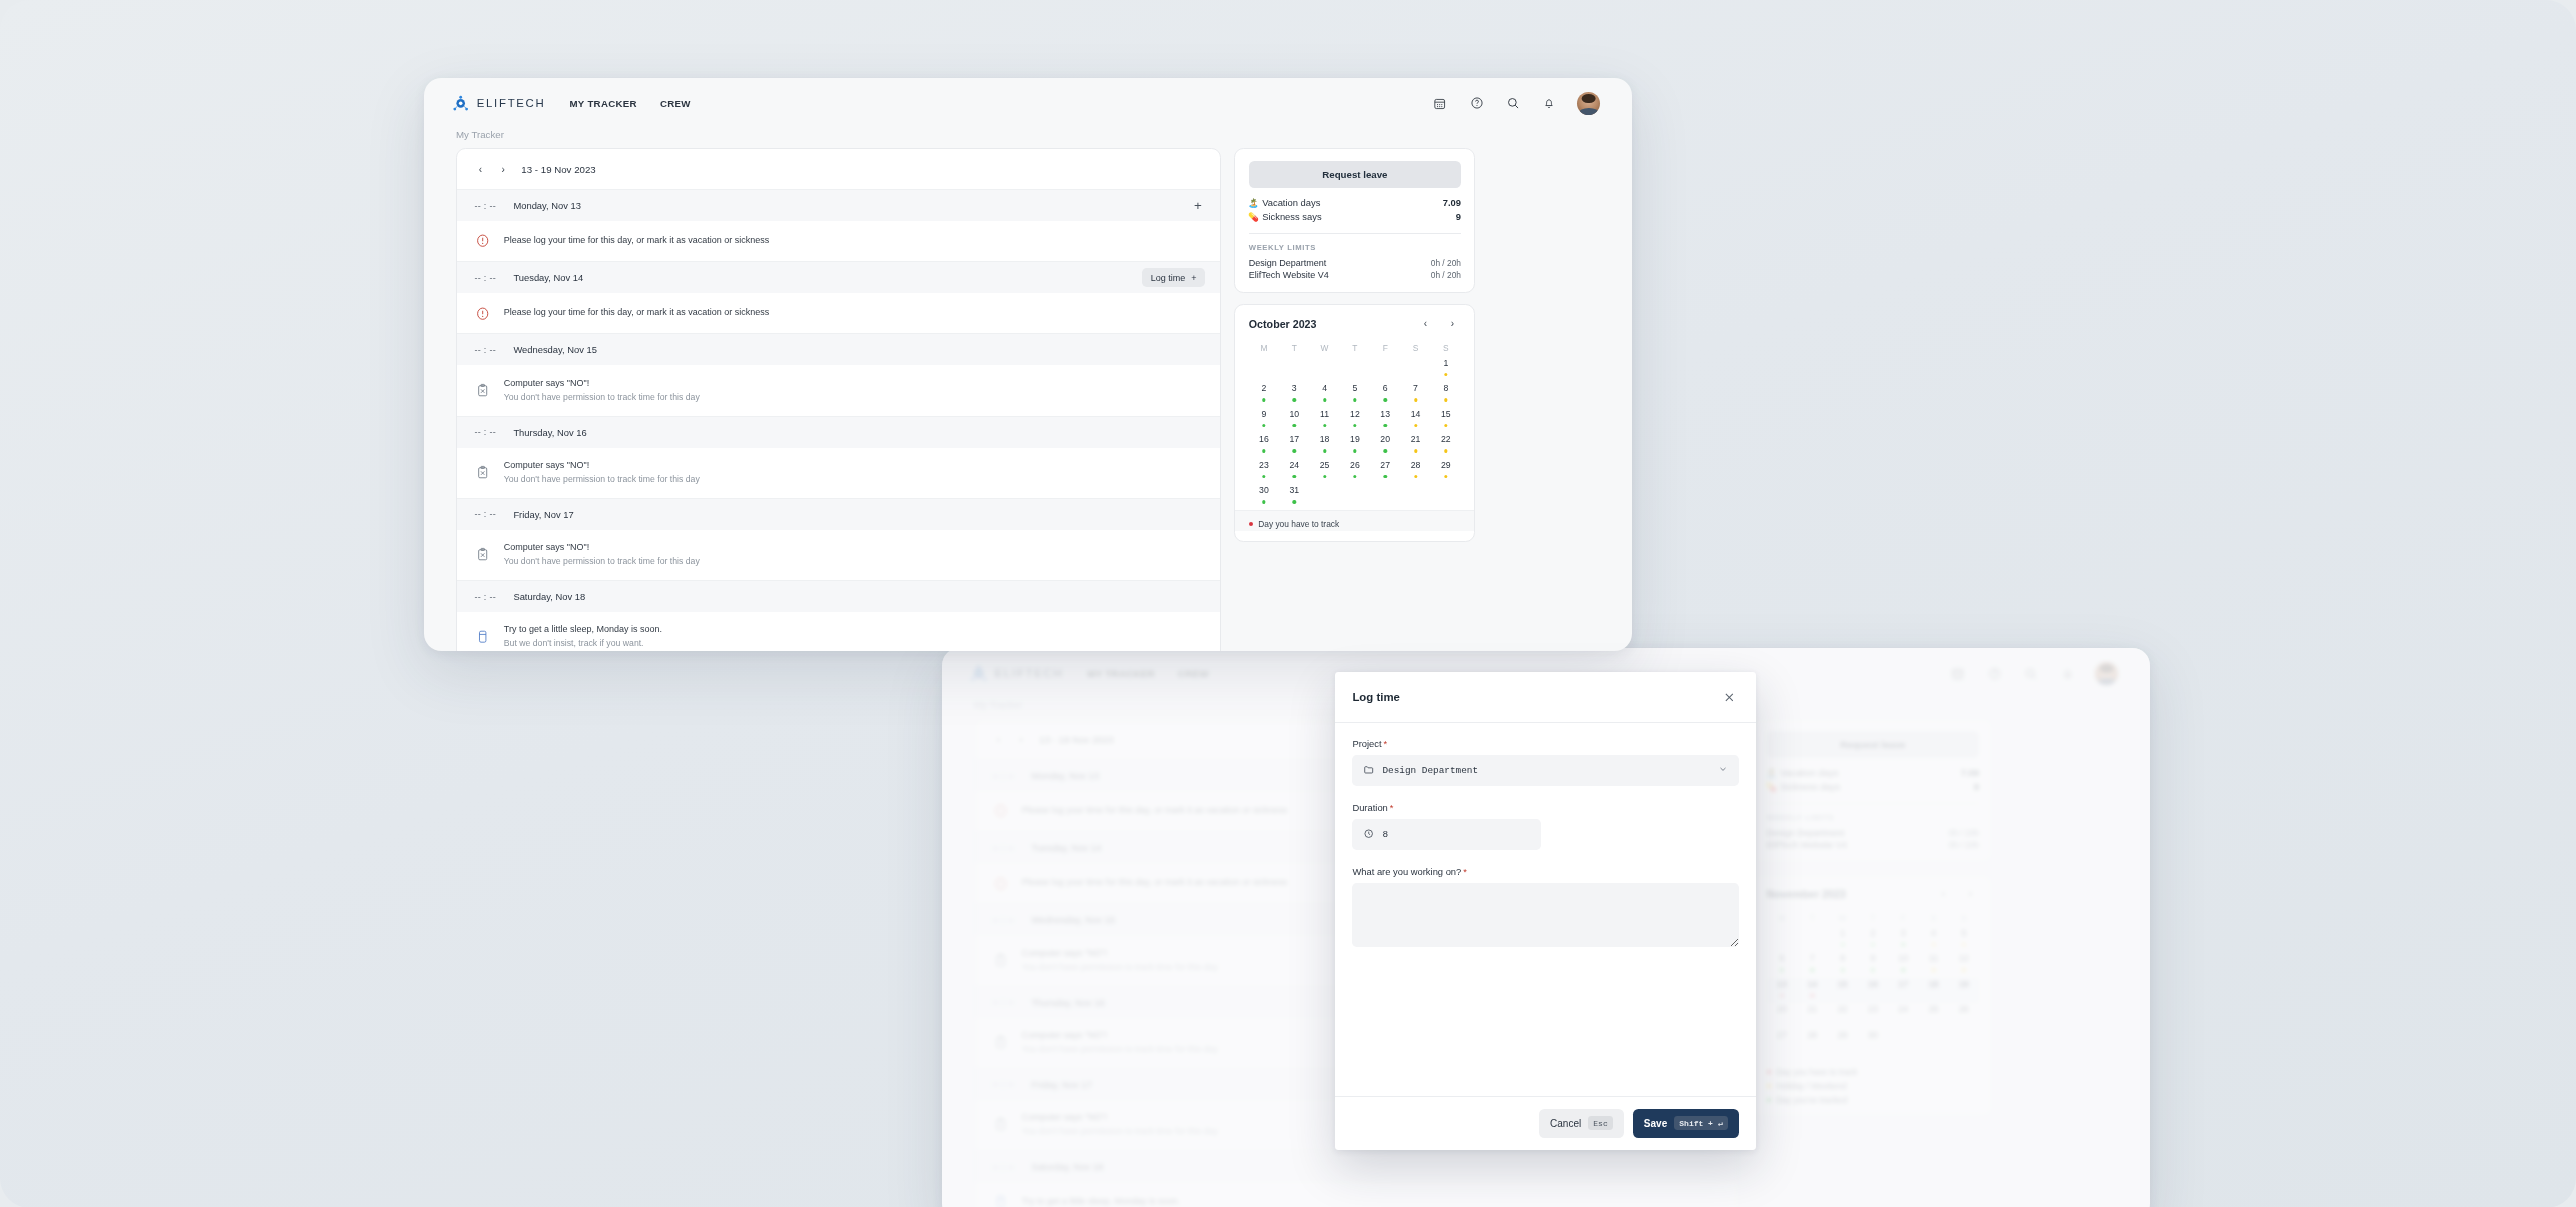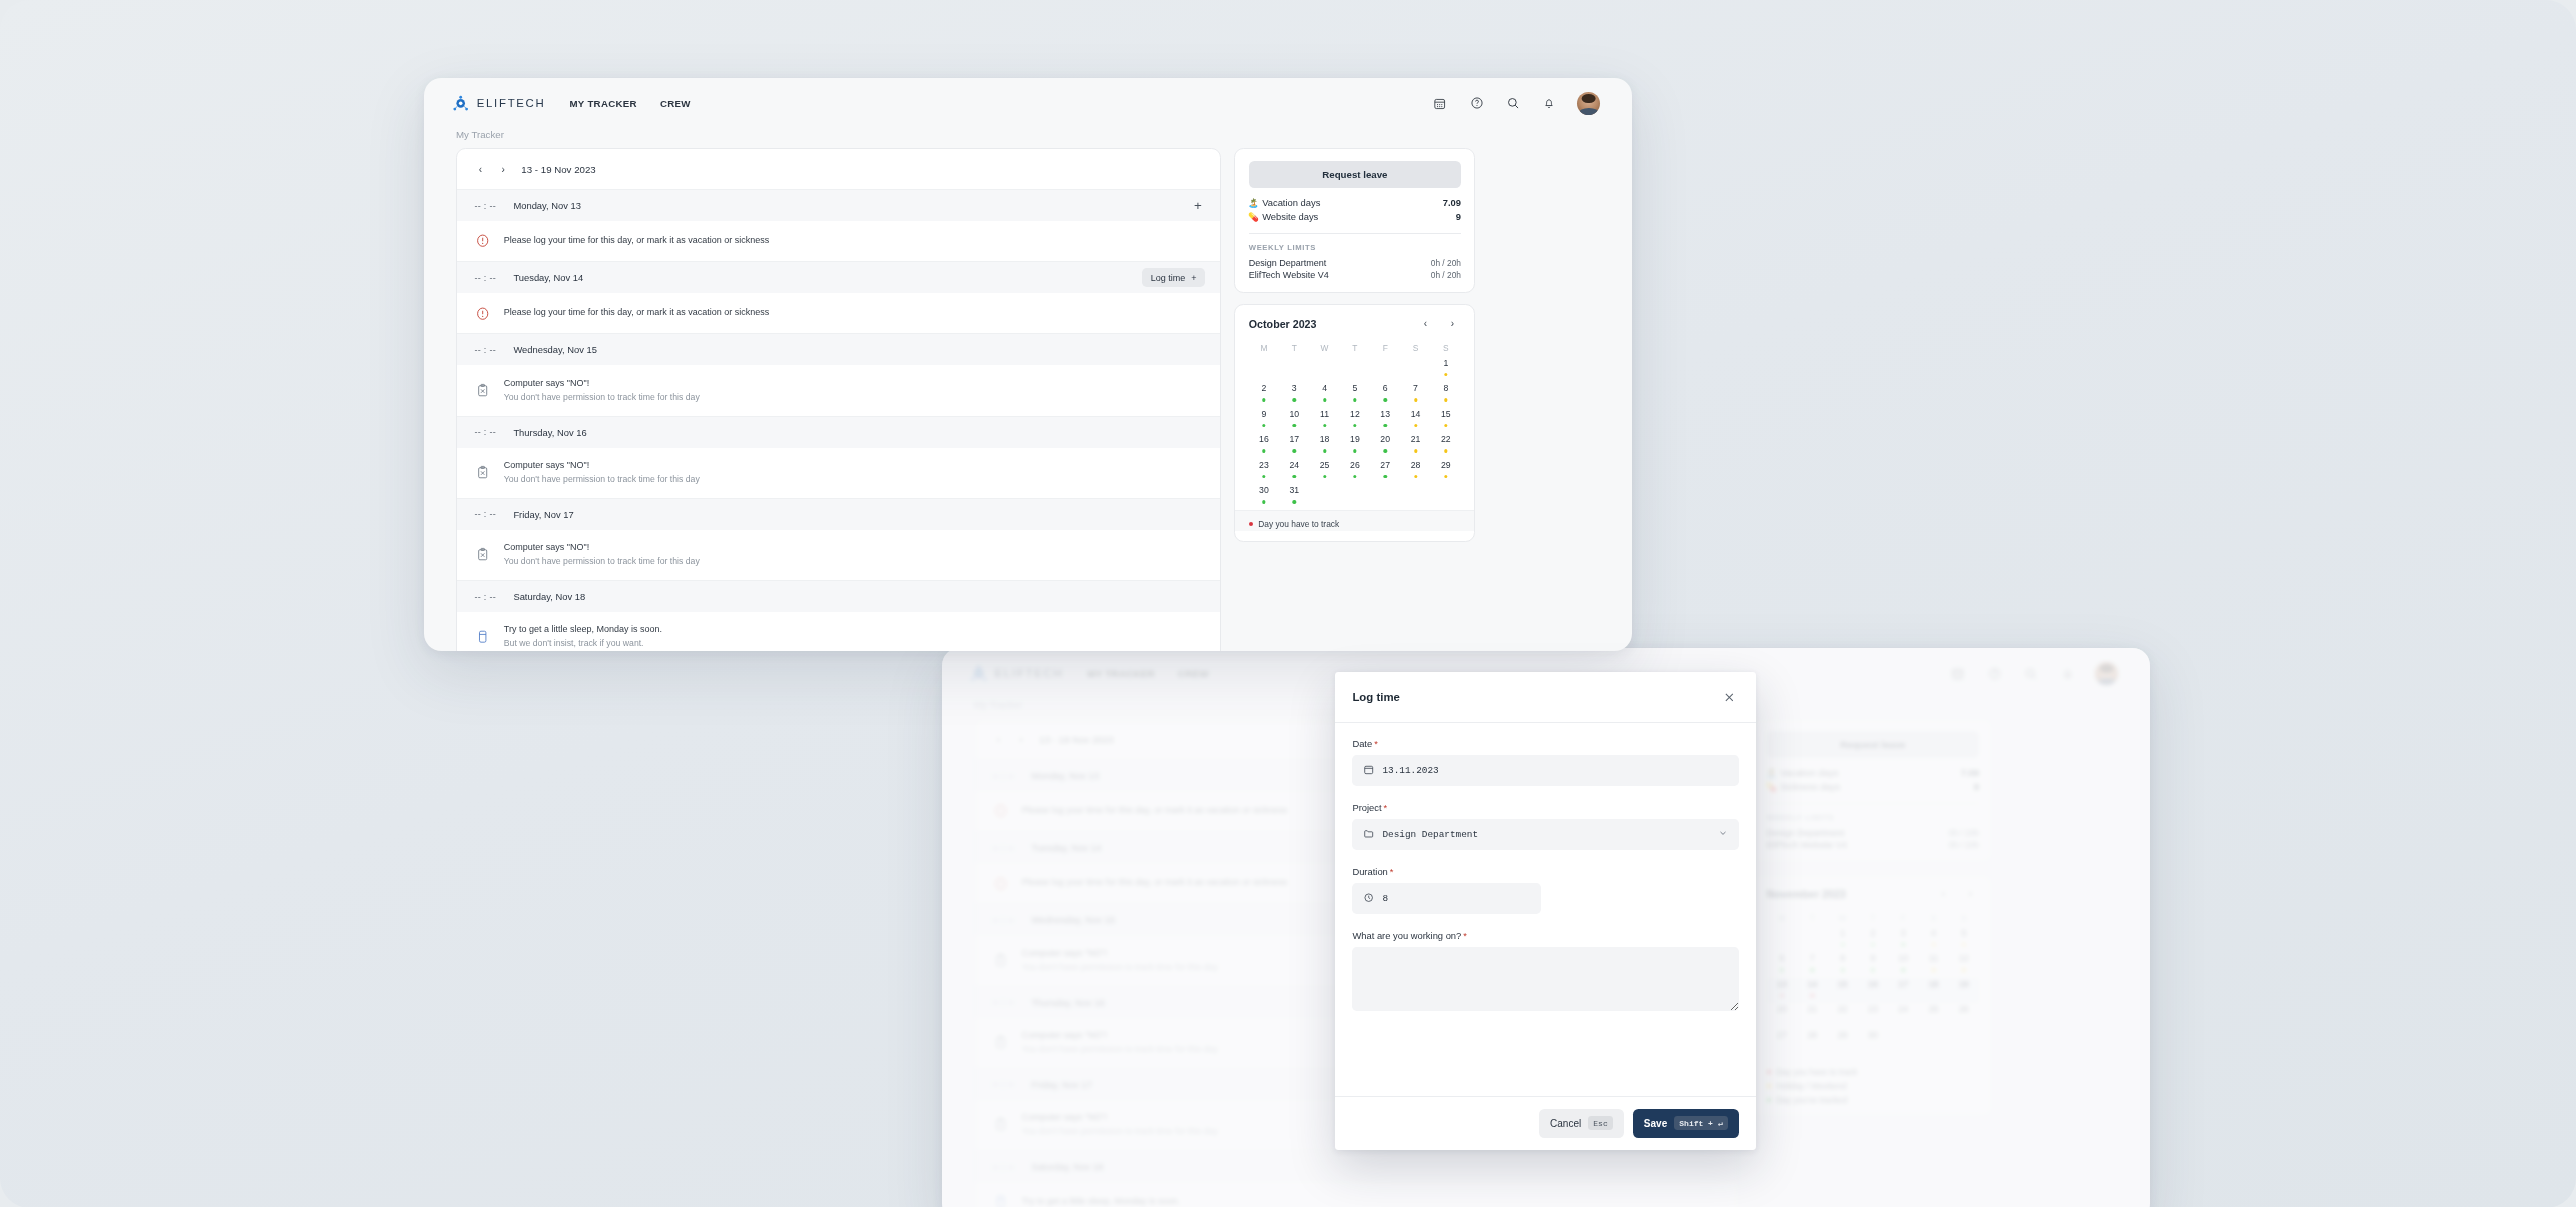--- a/index.html
+++ b/index.html
@@ -572,21 +572,21 @@
       <div class="col-side">
         <div class="sidecard">
           <button class="reqbtn">Request leave</button>
           <div class="balrow">
             <span class="balemoji">🏝️</span>
             <span class="ballabel">Vacation days</span>
             <span class="balval">7.09</span>
           </div>
           <div class="balrow">
             <span class="balemoji">💊</span>
-            <span class="ballabel">Website days</span>
+            <span class="ballabel">Sickness says</span>
             <span class="balval">9</span>
           </div>
           <div class="hr"></div>
           <div class="sectitle">WEEKLY LIMITS</div>
           <div class="limrow">
             <span>Design Department</span>
             <span class="val">0h / 20h</span>
           </div>
           <div class="limrow">
             <span>ElifTech Website V4</span>
@@ -663,32 +663,20 @@
     <div class="mhead">
       <span class="mtitle">Log time</span>
       <span class="mclose">
         <svg width="12.7" height="12.7" viewBox="0 0 20 20" fill="none" stroke="currentColor" stroke-width="1.6">
             <path d="M4.5 4.5 15.5 15.5M15.5 4.5 4.5 15.5"></path>
           </svg>
       </span>
     </div>
     <div class="mbody">
 
-      <div class="fgroup">
-        <div class="flabel">
-          <span>Date</span><span class="req">*</span>
-        </div>
-        <div class="field">
-          <span><svg width="11.4" height="11.4" viewBox="0 0 20 20" fill="none" stroke="#3b444f" stroke-width="1.4">
-                <rect x="3" y="4" width="14" height="13" rx="2.2"></rect>
-                <path d="M3 7.6h14"></path>
-              </svg></span>
-          <span class="fv">13.11.2023</span>
-        </div>
-      </div>
 
       <div class="fgroup">
         <div class="flabel">
           <span>Project</span><span class="req">*</span>
         </div>
         <div class="field">
           <span><svg width="11.4" height="11.4" viewBox="0 0 20 20" fill="none" stroke="#3b444f" stroke-width="1.4">
                 <path d="M3 6.2a1.4 1.4 0 0 1 1.4-1.4h3l1.6 1.9h6.6A1.4 1.4 0 0 1 17 8.1v6.3a1.4 1.4 0 0 1-1.4 1.4H4.4A1.4 1.4 0 0 1 3 14.4z"></path>
               </svg></span>
           <span class="fv">Design Department</span>

